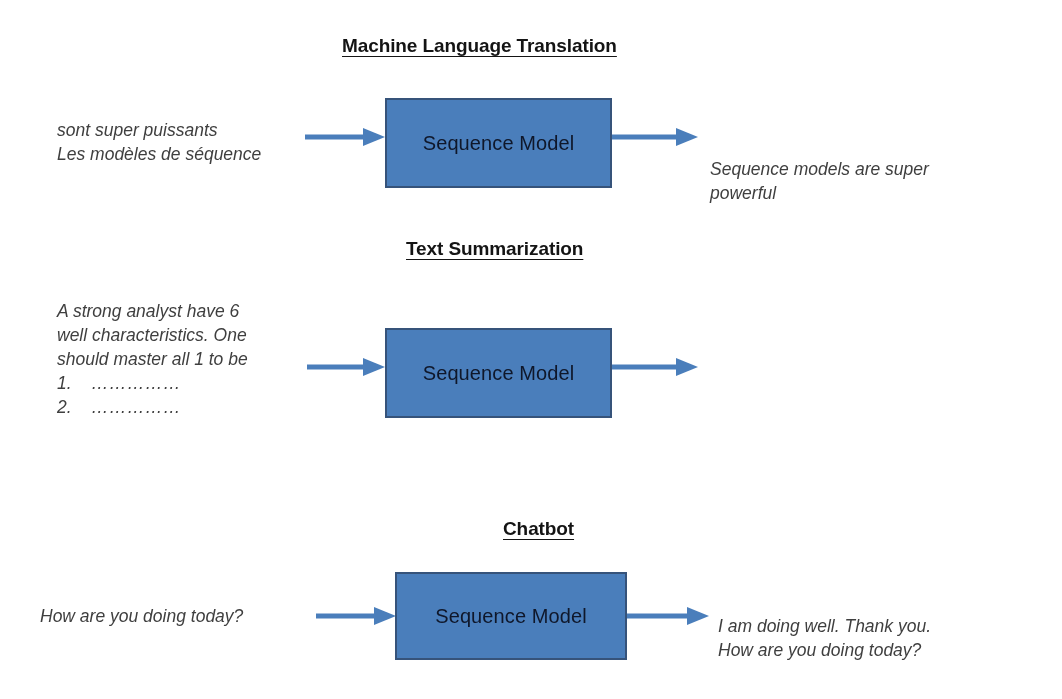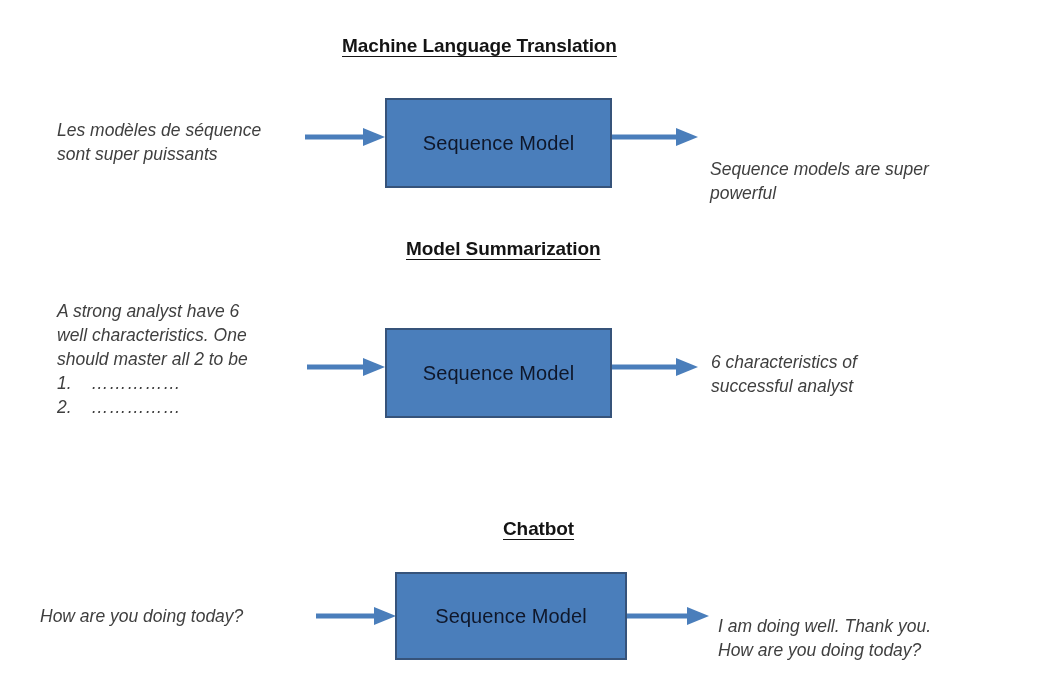--- a/index.html
+++ b/index.html
@@ -76,22 +76,22 @@
   }
 </style>
 </head>
 <body>
 
 <div id="canvas">
 
   <div class="section-title" style="left:342px; top:27px;">Machine Language Translation</div>
 
   <div class="io-text" style="left:57px; top:110px; width:255px;">
+    <div>sont super puissants</div>
     <div>Les modèles de séquence</div>
-    <div>sont super puissants</div>
   </div>
 
   <div class="arrow" style="left:305px; top:118px; width:82px;">
     <svg width="82" height="22" viewBox="0 0 82 22">
       <line x1="0" y1="11" x2="62" y2="11" stroke="#4a7ebb" stroke-width="5"></line>
       <polygon points="58,2 80,11 58,20" fill="#4a7ebb"></polygon>
     </svg>
   </div>
 
   <div class="model-box" style="left:385px; top:90px; width:227px; height:90px;">
@@ -103,26 +103,26 @@
       <line x1="0" y1="11" x2="68" y2="11" stroke="#4a7ebb" stroke-width="5"></line>
       <polygon points="64,2 86,11 64,20" fill="#4a7ebb"></polygon>
     </svg>
   </div>
 
   <div class="io-text" style="left:710px; top:110px; width:290px;margin-top:39px;">
     <div>Sequence models are super</div>
     <div>powerful</div>
   </div>
 
-  <div class="section-title" style="left:406px; top:230px;">Model Summarization</div>
+  <div class="section-title" style="left:406px; top:230px;">Text Summarization</div>
 
   <div class="io-text" style="left:57px; top:291px; width:270px;">
     <div>A strong analyst have 6</div>
     <div>well characteristics. One</div>
-    <div>should master all 2 to be</div>
+    <div>should master all 1 to be</div>
     <div class="list-line">
       <span class="list-num">1.</span>
       <span class="list-dots">……………</span>
     </div>
     <div class="list-line">
       <span class="list-num">2.</span>
       <span class="list-dots">……………</span>
     </div>
   </div>
 
@@ -137,24 +137,20 @@
     <span class="model-box-label">Sequence Model</span>
   </div>
 
   <div class="arrow" style="left:612px; top:348px; width:88px;">
     <svg width="88" height="22" viewBox="0 0 88 22">
       <line x1="0" y1="11" x2="68" y2="11" stroke="#4a7ebb" stroke-width="5"></line>
       <polygon points="64,2 86,11 64,20" fill="#4a7ebb"></polygon>
     </svg>
   </div>
 
-  <div class="io-text" style="left:711px; top:342px; width:290px;">
-    <div>6 characteristics of</div>
-    <div>successful analyst</div>
-  </div>
 
   <div class="section-title" style="left:470px; top:510px;margin-left:33px;">Chatbot</div>
 
   <div class="io-text" style="left:40px; top:596px; width:270px;">
     <div>How are you doing today?</div>
   </div>
 
   <div class="arrow" style="left:316px; top:597px; width:82px;">
     <svg width="82" height="22" viewBox="0 0 82 22">
       <line x1="0" y1="11" x2="62" y2="11" stroke="#4a7ebb" stroke-width="5"></line>

